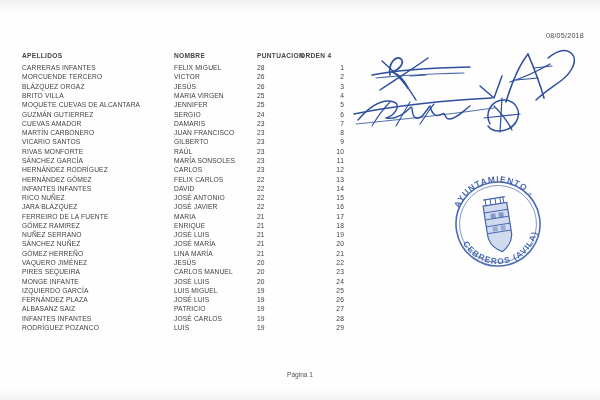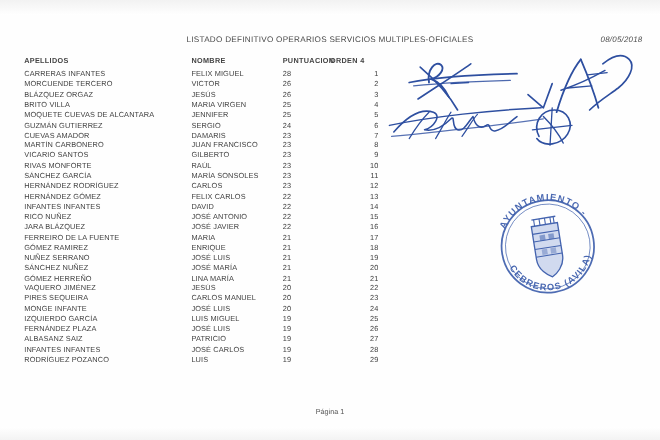--- a/index.html
+++ b/index.html
@@ -45,21 +45,20 @@
     color: #4a4a4a;
     white-space: nowrap;
   }
 
   .doc-date {
     position: absolute;
     right: 16px; top: 31px;
     font-size: 7.2px;
     color: #4c4c4c;
     letter-spacing: 0.2px;
-    font-style: italic;
   }
 
   
   .table-wrap {
     position: absolute;
     left: 22px;
     top: 52px;
     width: 322px;
   }
   table.listado {
@@ -125,21 +124,20 @@
   }
 </style>
 </head>
 <body>
 
 <div class="page">
 
   <div class="scan-edge-top"></div>
   <div class="scan-edge-bottom"></div>
 
-  <div class="doc-title">LISTADO DEFINITIVO OPERARIOS SERVICIOS MULTIPLES-OFICIALES</div>
 
   <div class="doc-date">08/05/2018</div>
 
   <div class="table-wrap">
     <table class="listado">
       <colgroup>
         <col class="c-ape">
           <col class="c-nom">
           <col class="c-pun">
           <col class="c-ord">

